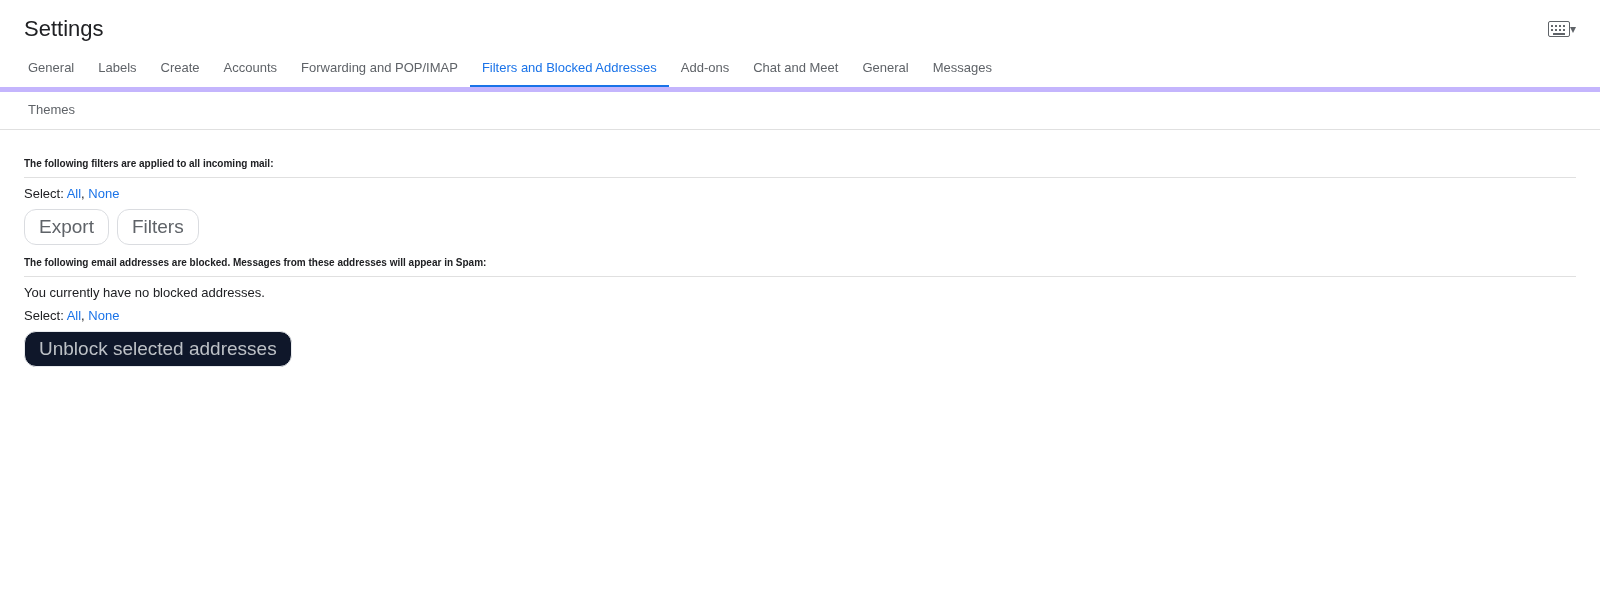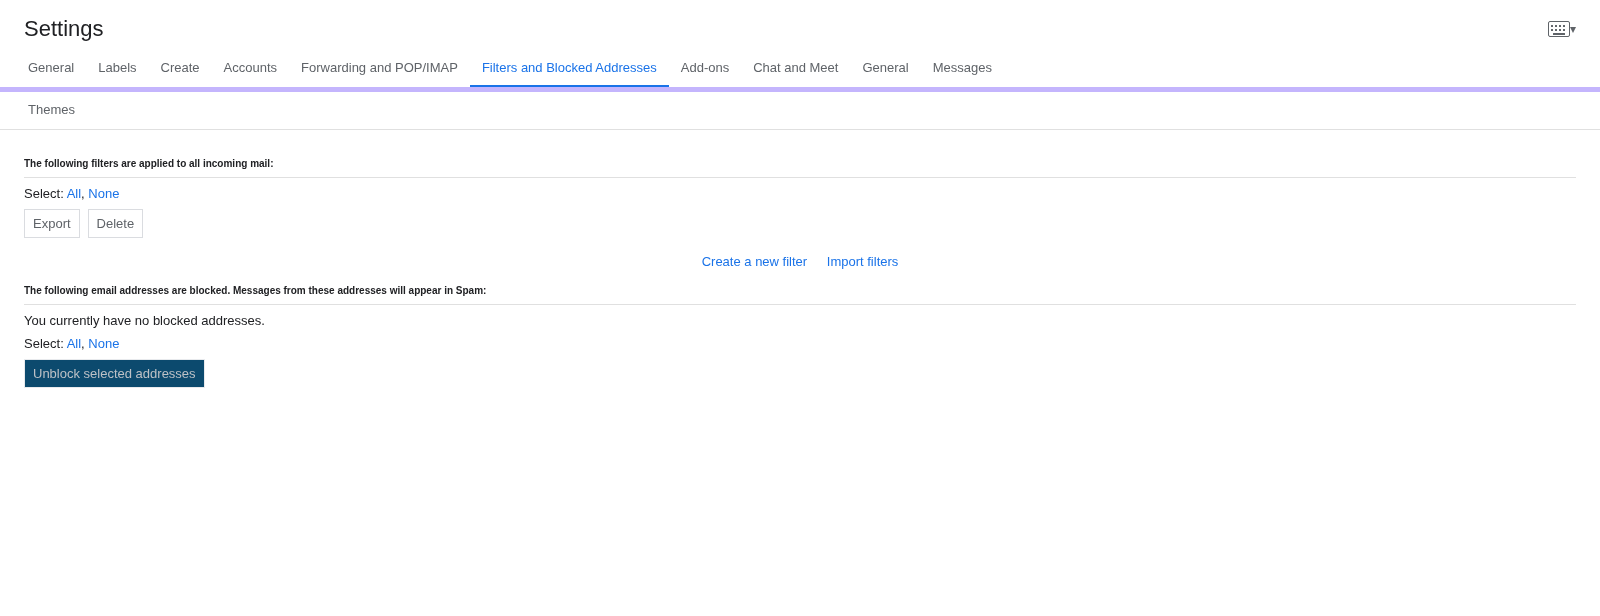--- a/index.html
+++ b/index.html
@@ -71,32 +71,32 @@
       color: #1a73e8;
       text-decoration: none;
       cursor: pointer;
     }
     .btn-row {
       display: flex;
       gap: 8px;
       margin: 8px 0;
     }
     .btn {
-      font-size: 13px;
+      font-size: 19px;
       color: #5f6368;
       background: #fff;
       border: 1px solid #dadce0;
-      border-radius: 0;
-      padding: 6px 8px;
+      border-radius: 12px;
+      padding: 6px 14px;
       cursor: pointer;
     }
     .btn:disabled {
       color: #bdc1c6;
       border-color: #e8eaed;
-      background: #0c4a6e;
+      background: #0f172a;
       cursor: default;
     }
     .links-row {
       text-align: center;
       margin: 16px 0;
       font-size: 13px;
     }
     .links-row a {
       color: #1a73e8;
       text-decoration: none;
@@ -167,25 +167,21 @@
   <div>
     <div class="section-heading">The following filters are applied to all incoming mail:</div>
     <hr class="divider">
     <div class="select-row">
       <span>Select:</span>
       <a>All</a>,
       <a>None</a>
     </div>
     <div class="btn-row">
       <button class="btn">Export</button>
-      <button class="btn">Delete</button>
-    </div>
-    <div class="links-row">
-      <a>Create a new filter</a>
-      <a>Import filters</a>
+      <button class="btn">Filters</button>
     </div>
   </div>
 
   <div>
     <div class="section-heading">The following email addresses are blocked. Messages from these addresses will appear in Spam:</div>
     <hr class="divider">
     <div class="no-blocked">You currently have no blocked addresses.</div>
     <div class="select-row">
       <span>Select:</span>
       <a>All</a>,

